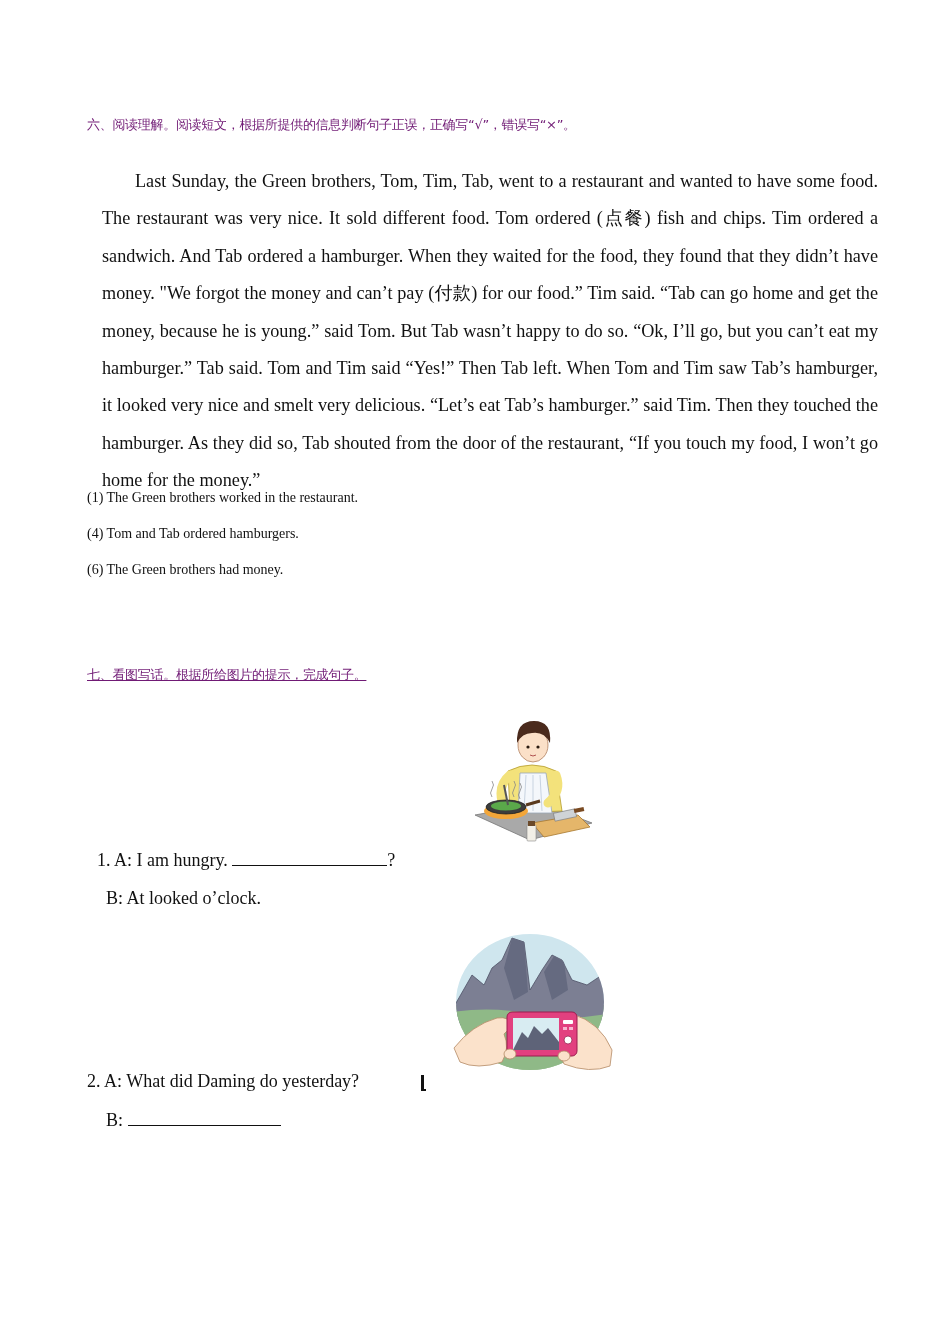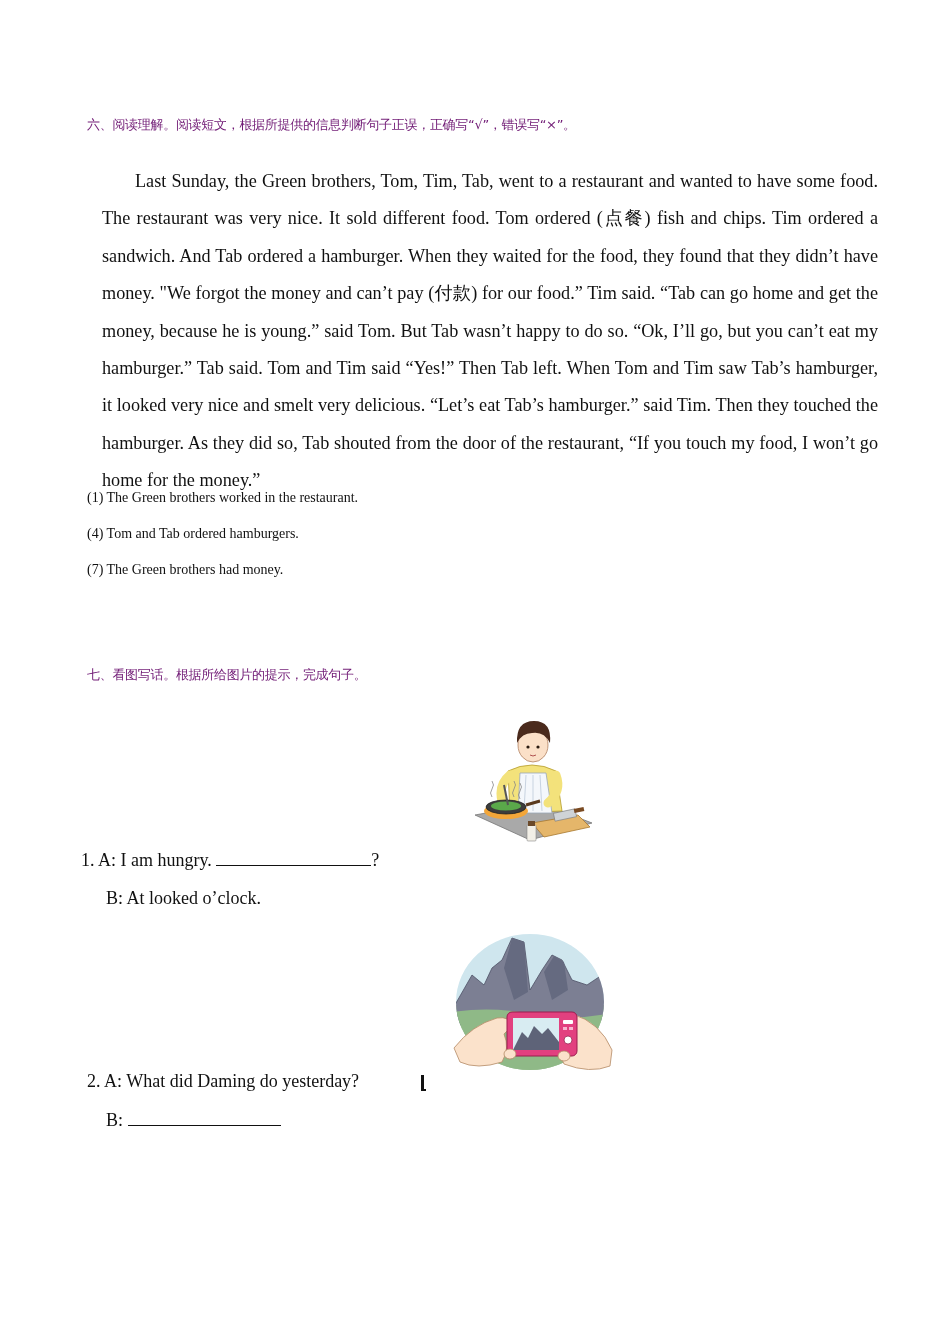--- a/index.html
+++ b/index.html
@@ -93,24 +93,24 @@
 
 <div class="page">
 
   <div class="heading" style="top:116px;">六、阅读理解。阅读短文，根据所提供的信息判断句子正误，正确写“√”，错误写“×”。</div>
 
   <p class="passage">Last Sunday, the Green brothers, Tom, Tim, Tab, went to a restaurant and wanted to have some food. The restaurant was very nice. It sold different food. Tom ordered (点餐) fish and chips. Tim ordered a sandwich. And Tab ordered a hamburger. When they waited for the food, they found that they didn’t have money. "We forgot the money and can’t pay (付款) for our food.” Tim said. “Tab can go home and get the money, because he is young.” said Tom. But Tab wasn’t happy to do so. “Ok, I’ll go, but you can’t eat my hamburger.” Tab said. Tom and Tim said “Yes!” Then Tab left. When Tom and Tim saw Tab’s hamburger, it looked very nice and smelt very delicious. “Let’s eat Tab’s hamburger.” said Tim. Then they touched the hamburger. As they did so, Tab shouted from the door of the restaurant, “If you touch my food, I won’t go home for the money.”</p>
 
   <ul class="q-list">
     <li>(1) The Green brothers worked in the restaurant.</li>
     <li>(4) Tom and Tab ordered hamburgers.</li>
-    <li>(7) The Green brothers had money.</li>
+    <li>(6) The Green brothers had money.</li>
   </ul>
 
-  <div class="heading" style="top:666px;">七、看图写话。根据所给图片的提示，完成句子。</div>
+  <div class="heading" style="top:666px;text-decoration:underline;">七、看图写话。根据所给图片的提示，完成句子。</div>
 
   <svg class="pic" style="left:470px; top:715px;" width="125" height="135" viewBox="0 0 125 135">
 
     <polygon points="5,100 70,88 122,108 60,125" fill="#a9a9a9" stroke="#777" stroke-width="0.8"></polygon>
 
     <polygon points="62,108 108,100 120,112 74,122" fill="#e5b66a" stroke="#a8782e" stroke-width="0.8"></polygon>
 
     <rect x="84" y="96" width="22" height="8" fill="#cfd3d6" stroke="#777" stroke-width="0.6" transform="rotate(-12 95 100)"></rect>
     <rect x="104" y="93" width="10" height="4" fill="#7a4a22" transform="rotate(-12 109 95)"></rect>
 
@@ -138,21 +138,21 @@
     <ellipse cx="36" cy="91" rx="15" ry="4.5" fill="#5aa84a"></ellipse>
     <line x1="56" y1="90" x2="70" y2="86" stroke="#5a3a1e" stroke-width="3"></line>
 
     <line x1="34" y1="70" x2="38" y2="90" stroke="#555" stroke-width="2"></line>
 
     <path d="M22,82 q-3,-4 0,-8 q3,-4 0,-8" stroke="#888" stroke-width="0.8" fill="none"></path>
     <path d="M44,82 q-3,-4 0,-8 q3,-4 0,-8" stroke="#888" stroke-width="0.8" fill="none"></path>
     <path d="M50,84 q-3,-4 0,-8 q3,-4 0,-8" stroke="#888" stroke-width="0.8" fill="none"></path>
   </svg>
 
-  <div class="line" style="left:81px; top:850px;">
+  <div class="line" style="left:97px; top:850px;">
     <span>1. A: I am hungry. </span><span class="blank" style="width:155px;"></span><span>?</span>
   </div>
   <div class="line" style="left:106px; top:888px;">B: At looked o’clock.</div>
 
   <svg class="pic" style="left:452px; top:930px;" width="165" height="150" viewBox="0 0 165 150">
     <defs>
       <clipPath id="circ">
         <ellipse cx="78" cy="72" rx="74" ry="68"></ellipse>
       </clipPath>
     </defs>

